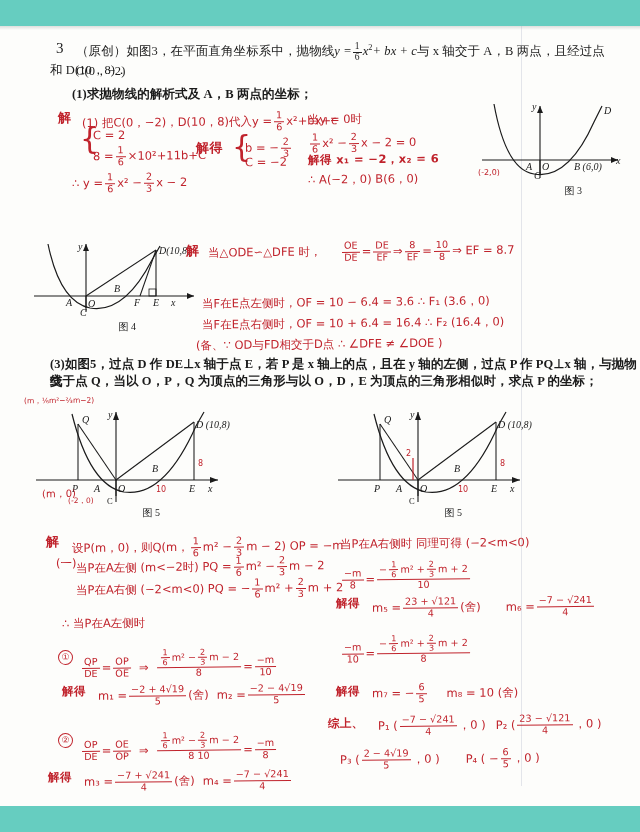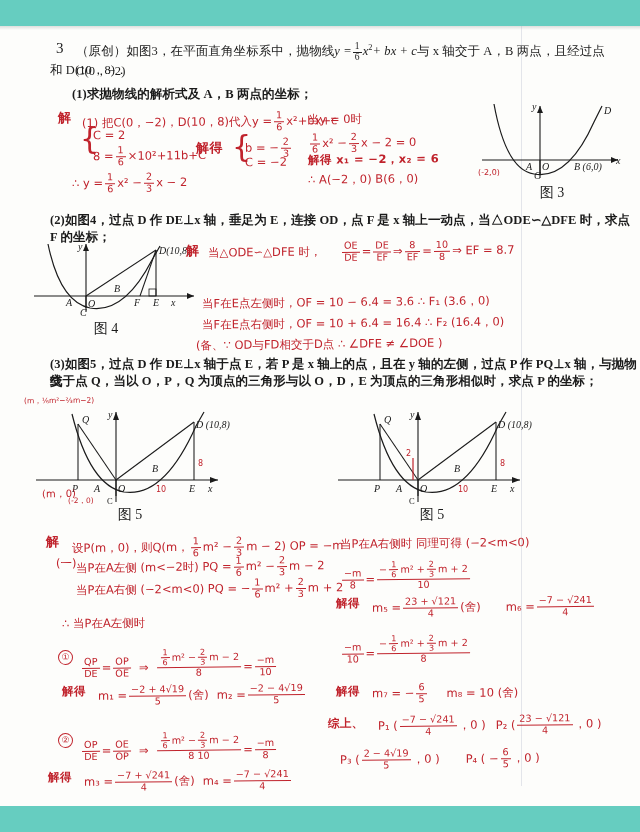--- a/index.html
+++ b/index.html
@@ -80,22 +80,22 @@
   }
   .circnum{
     display:inline-block;border:1.3px solid #c0232c;border-radius:50%;
     width:13px;height:13px;line-height:12px;text-align:center;
     font-size:9px;vertical-align:1px;
   }
 
   
   .fig{position:absolute;}
   .figcap{
-    position:absolute;font-size:14px;color:#1b1b1b;
-    font-family:"Liberation Serif", serif;text-align:center;
+    position:absolute;font-size:10px;color:#1b1b1b;
+    font-family:"Liberation Serif", serif;text-align:right;
   }
   svg{display:block;overflow:visible;}
   .axis{stroke:#1b1b1b;stroke-width:1.1;fill:none;}
   .curve{stroke:#1b1b1b;stroke-width:1.2;fill:none;}
   .seg{stroke:#1b1b1b;stroke-width:1.05;fill:none;}
   .lbl{font-family:"Liberation Serif", serif;font-style:italic;font-size:10px;fill:#1b1b1b;}
   .lblr{font-family:"DejaVu Sans", sans-serif;font-size:8px;fill:#c0232c;}
   .lblk{font-family:"Liberation Serif", serif;font-size:8.5px;fill:#1b1b1b;}
 </style>
 </head>
@@ -161,21 +161,20 @@
       <text class="lbl" x="98" y="70">B (6,0)</text>
       <text class="lbl" x="58" y="79">C</text>
       <text class="lbl" x="128" y="14">D</text>
       <text class="lbl" x="140" y="64">x</text>
       <text class="lbl" x="56" y="10">y</text>
     </svg>
     <div class="hw" style="position:absolute;left:2px;top:68px;font-size:8px;">(-2,0)</div>
     <div class="figcap" style="left:46px;top:84px;width:60px;">图 3</div>
   </div>
 
-  <div class="printed sub-q" style="left:50px;top:212px;width:590px;">(2)如图4，过点 D 作 DE⊥x 轴，垂足为 E，连接 OD，点 F 是 x 轴上一动点，当△ODE∽△DFE 时，求点 F 的坐标；</div>
 
   <div class="fig" style="left:28px;top:240px;">
     <svg width="172" height="82" viewBox="0 0 172 82">
       <path class="curve" d="M 20 4 Q 32 62 62 68 Q 96 74 124 20 L 132 6"></path>
       <line class="axis" x1="6" y1="56" x2="166" y2="56"></line>
       <polygon points="166,56 159,53 159,59" fill="#1b1b1b"></polygon>
       <line class="axis" x1="58" y1="72" x2="58" y2="4"></line>
       <polygon points="58,4 55,11 61,11" fill="#1b1b1b"></polygon>
       <line class="seg" x1="58" y1="56" x2="128" y2="10"></line>
       <line class="seg" x1="128" y1="10" x2="128" y2="56"></line>

